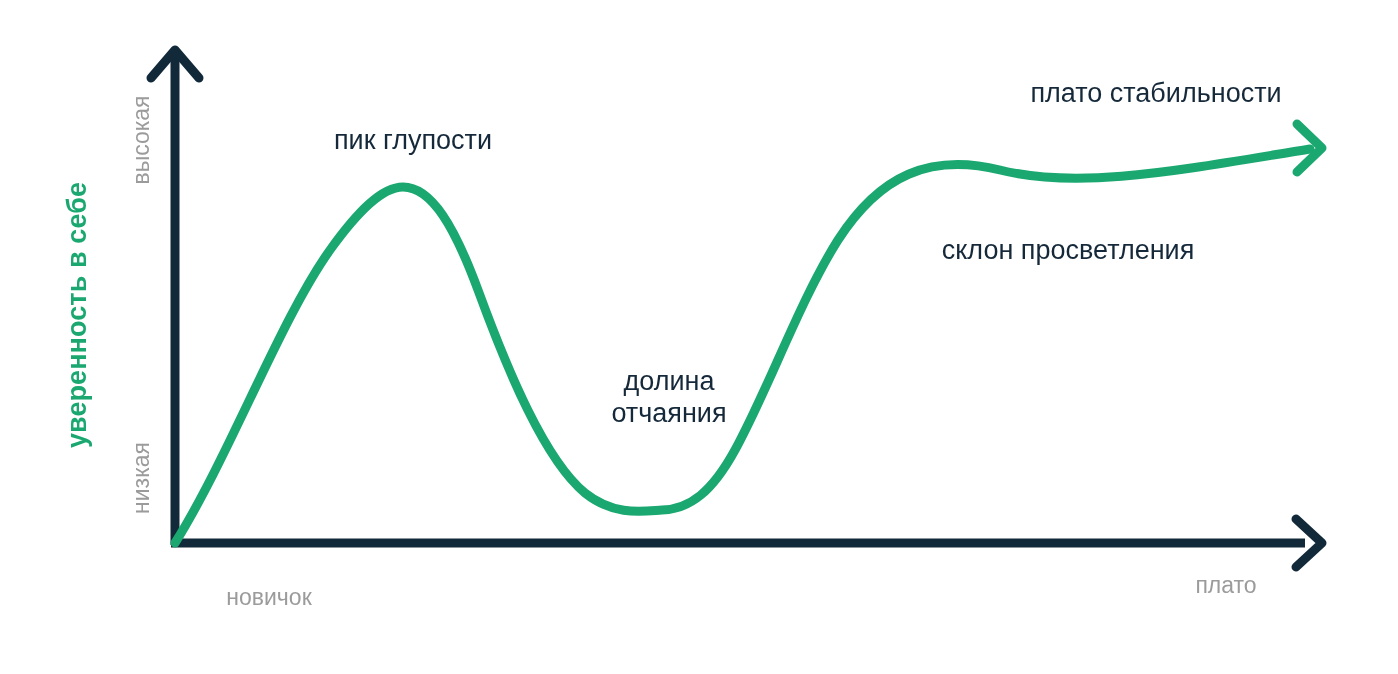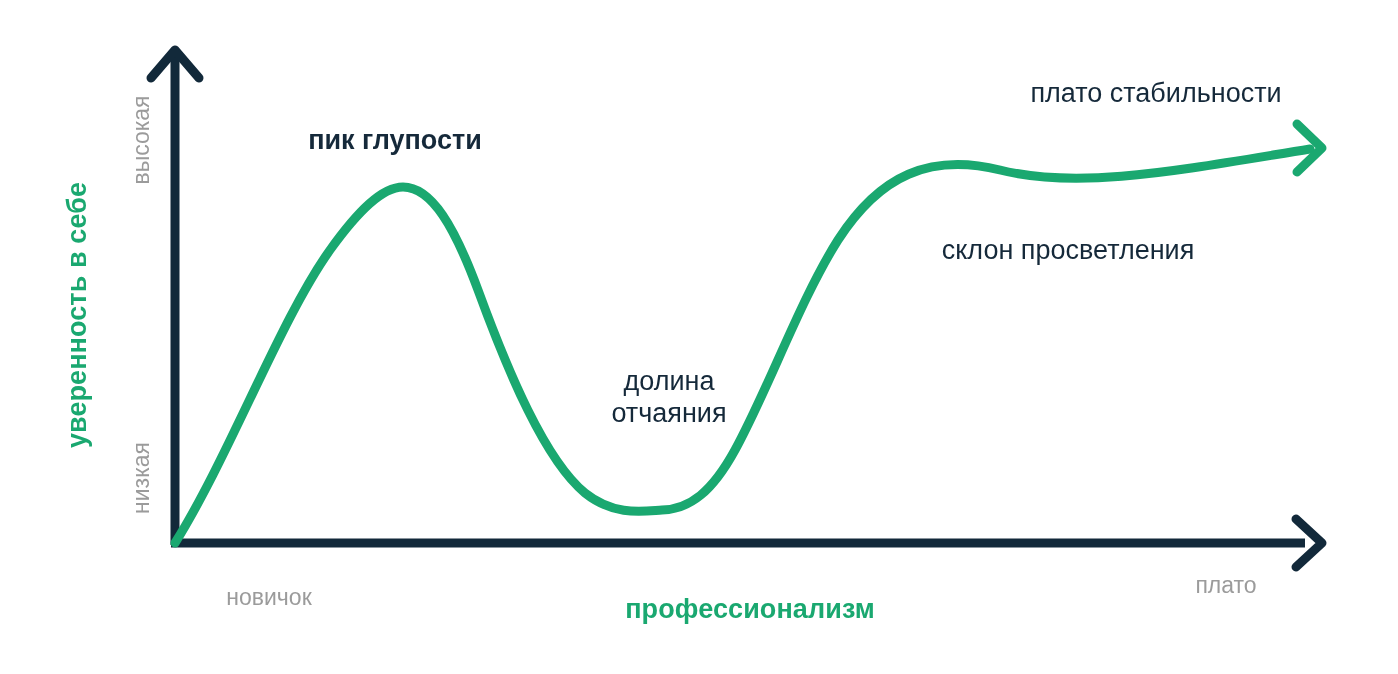--- a/index.html
+++ b/index.html
@@ -76,24 +76,23 @@
     top: 586px;
     transform: translate(-50%, -50%);
   }
   
   .annot {
     color: #15293a;
     font-size: 27px;
     font-weight: 400;
   }
   #annot-peak {
-    left: 395px;
+    left: 413px;
     top: 141px;
     transform: translate(-50%, -50%);
-    font-weight: bold;
   }
   #annot-valley {
     left: 669px;
     top: 382px;
     transform: translate(-50%, -50%);
     text-align: center;
     margin-top: 16px;
   }
   #annot-valley .line2 { display: block; }
   #annot-slope {
@@ -131,21 +130,20 @@
              C 690,509 712,492 735,450
              C 768,390 800,300 838,240
              C 880,175 930,153 1000,170
              C 1080,190 1180,170 1310,149" fill="none" stroke="#1aa870" stroke-width="9" stroke-linecap="round" stroke-linejoin="round"></path>
 
     <polyline points="1297,124 1322,148 1297,172" fill="none" stroke="#1aa870" stroke-width="9" stroke-linecap="round" stroke-linejoin="round"></polyline>
   </svg>
 
   <div class="lbl axis-title" id="y-axis-title">уверенность в себе</div>
 
-  <div class="lbl axis-title" id="x-axis-title">профессионализм</div>
 
   <div class="lbl tick-lbl" id="y-tick-high">высокая</div>
   <div class="lbl tick-lbl" id="y-tick-low">низкая</div>
 
   <div class="lbl tick-lbl" id="x-tick-novice">новичок</div>
   <div class="lbl tick-lbl" id="x-tick-guru">плато</div>
 
   <div class="lbl annot" id="annot-peak">пик глупости</div>
 
   <div class="lbl annot" id="annot-valley">

